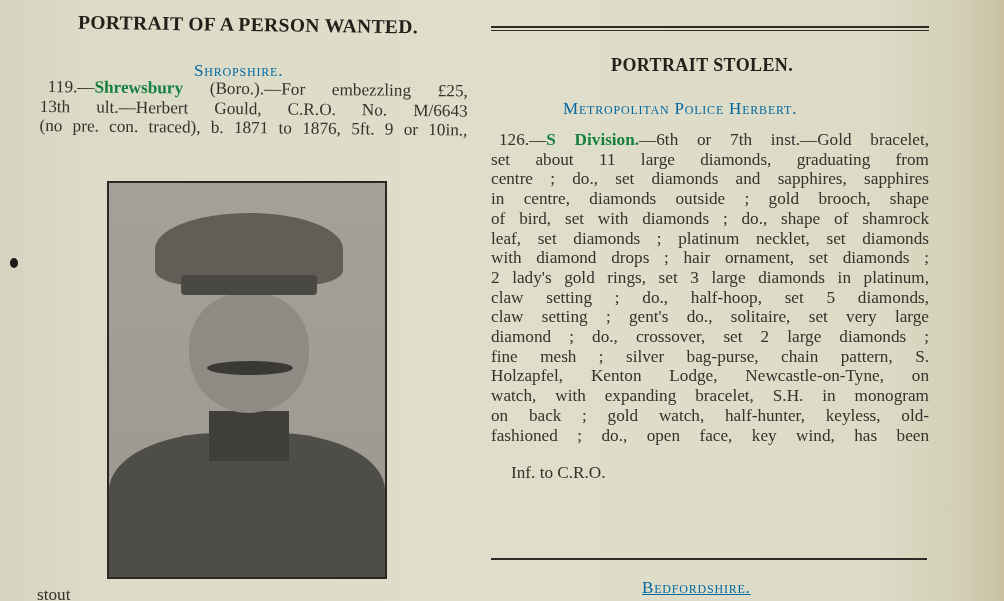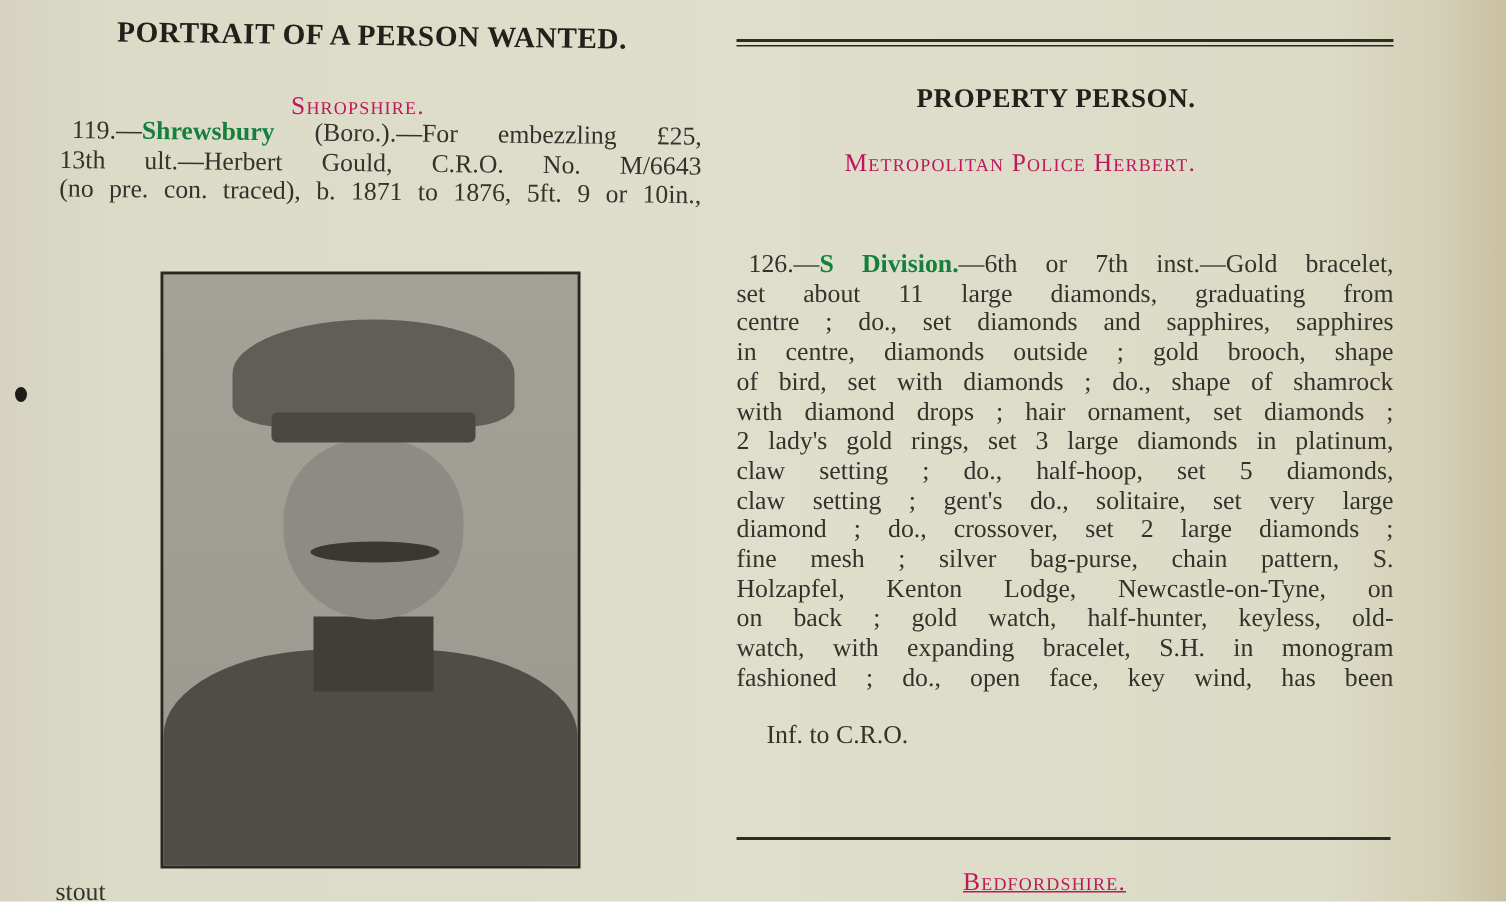--- a/index.html
+++ b/index.html
@@ -4,21 +4,21 @@
 <style>
   html, body { margin:0; padding:0; }
   body {
     width:1004px; height:601px; overflow:hidden; position:relative;
     background: linear-gradient(90deg, #d6d4c0 0%, #dcdbc8 8%, #dedecb 50%, #dcdbc6 88%, #d3cfb6 96%, #c9c0a0 100%);
     font-family: "Liberation Serif", "DejaVu Serif", serif;
     color:#2c2a24;
   }
   .abs { position:absolute; }
   .hdr { font-weight:bold; font-size:19px; letter-spacing:0.4px; color:#22201b; }
-  .sc { font-variant: small-caps; font-size:17px; letter-spacing:0.8px; color:#be185d; }
+  .sc { font-variant: small-caps; font-size:17px; letter-spacing:0.8px; color:#0369a1; }
   .body-text { font-size:17.2px; line-height:19.7px; text-align:justify; color:#34322b; }
   .body-text b { color:#15803d; }
   .line { display:block; text-align:justify; text-align-last:justify; white-space:nowrap; }
   .rule { position:absolute; background:#2d2b25; }
   .photo {
     position:absolute; left:107px; top:181px; width:280px; height:398px;
     border:2px solid #2a2823; box-sizing:border-box;
     background:
       radial-gradient(ellipse 70px 90px at 140px 165px, #8c8a82 0%, #7a7870 60%, transparent 62%),
       radial-gradient(ellipse 95px 40px at 140px 70px, #65635c 0%, #5a5851 70%, transparent 72%),
@@ -56,38 +56,39 @@
   <div class="cap"></div>
   <div class="brim"></div>
   <div class="mustache"></div>
 </div>
 
 <div class="abs body-text" style="left:37px; top:585px;">stout</div>
 
 <div class="rule" style="left:491px; top:26px; width:438px; height:2px;"></div>
 <div class="rule" style="left:491px; top:30px; width:438px; height:1px;"></div>
 
-<div class="abs hdr" style="left:611px; top:55px; font-size:18px;">PROPERTY PERSON.</div>
+<div class="abs hdr" style="left:611px; top:55px; font-size:18px;">PORTRAIT STOLEN.</div>
 <div class="abs sc" style="left:563px; top:99px;">Metropolitan Police Herbert.</div>
 
 <div class="abs body-text" style="left:491px; top:130px; width:438px;">
-  <span class="line" style="padding-left:8px;margin-top:36px;">
+  <span class="line" style="padding-left:8px;">
     <span>126.—</span><b>S Division.</b><span>—6th or 7th inst.—Gold bracelet,</span>
   </span>
   <span class="line">set about 11 large diamonds, graduating from</span>
   <span class="line">centre ; do., set diamonds and sapphires, sapphires</span>
   <span class="line">in centre, diamonds outside ; gold brooch, shape</span>
   <span class="line">of bird, set with diamonds ; do., shape of shamrock</span>
+  <span class="line">leaf, set diamonds ; platinum necklet, set diamonds</span>
   <span class="line">with diamond drops ; hair ornament, set diamonds ;</span>
   <span class="line">2 lady's gold rings, set 3 large diamonds in platinum,</span>
   <span class="line">claw setting ; do., half-hoop, set 5 diamonds,</span>
   <span class="line">claw setting ; gent's do., solitaire, set very large</span>
   <span class="line">diamond ; do., crossover, set 2 large diamonds ;</span>
   <span class="line">fine mesh ; silver bag-purse, chain pattern, S.</span>
   <span class="line">Holzapfel, Kenton Lodge, Newcastle-on-Tyne, on</span>
+  <span class="line">watch, with expanding bracelet, S.H. in monogram</span>
   <span class="line">on back ; gold watch, half-hunter, keyless, old-</span>
-  <span class="line">watch, with expanding bracelet, S.H. in monogram</span>
   <span class="line">fashioned ; do., open face, key wind, has been</span>
   <span style="display:block; padding-left:20px; margin-top:18px;">Inf. to C.R.O.</span>
 </div>
 
 <div class="rule" style="left:491px; top:558px; width:436px; height:2px;"></div>
 <div class="abs sc" style="left:642px; top:578px;text-decoration:underline;">Bedfordshire.</div>
 
 </body></html>

